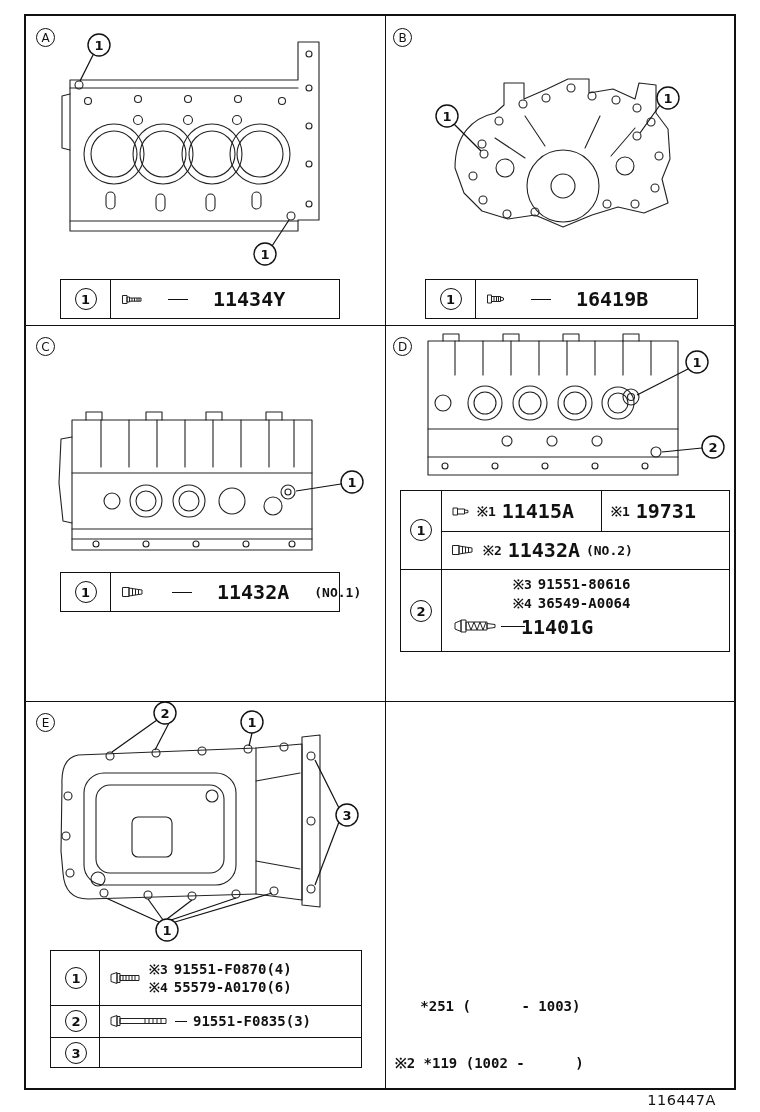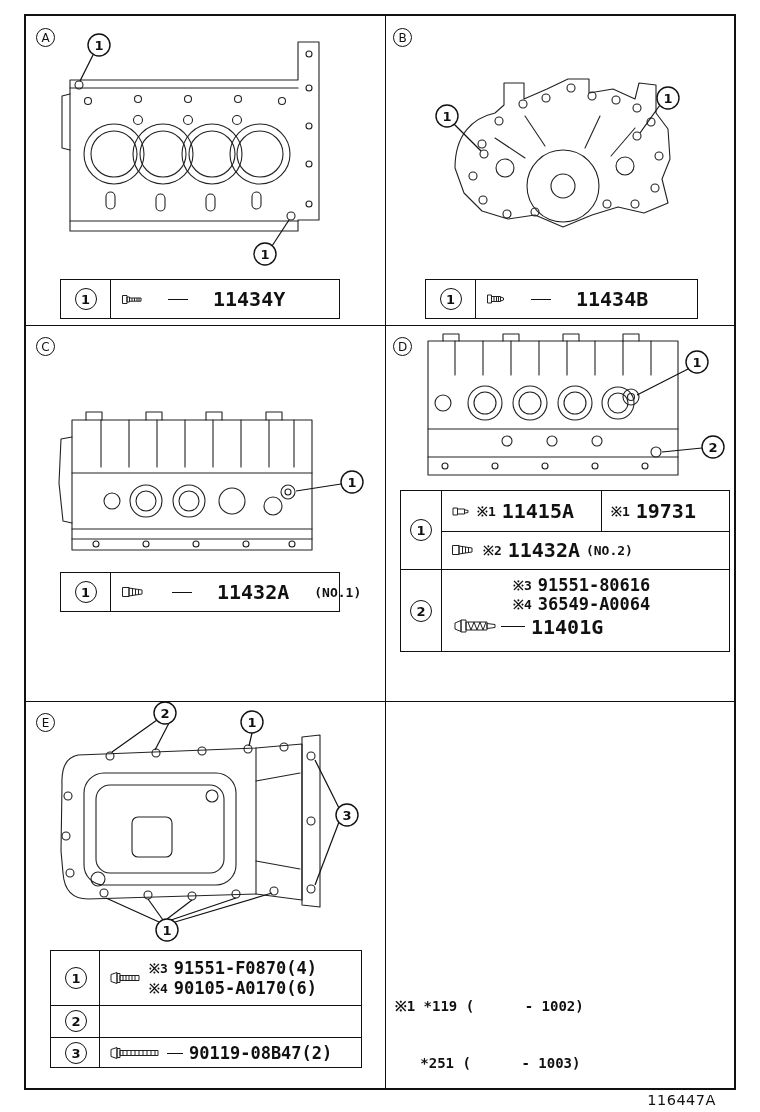--- a/index.html
+++ b/index.html
@@ -17,21 +17,21 @@
 .cotext{font:600 13px "DejaVu Sans",sans-serif;fill:#111;text-anchor:middle}
 .legend{position:absolute;border:1.6px solid #111;background:#fff}
 .legend.flex{display:flex}
 .lcall{display:flex;align-items:center;justify-content:center;border-right:1.6px solid #111;flex:none}
 .co{width:22px;height:22px;border:1.4px solid #111;border-radius:50%;display:flex;align-items:center;
   justify-content:center;font:600 13px "DejaVu Sans",sans-serif;background:#fff}
 .co.abs{position:absolute}
 .lbody{flex:1;display:flex;align-items:center;gap:25px;padding:0 10px}
 .part{font-weight:bold;white-space:nowrap}
 .p20{font-size:20px}
-.p17{font-size:17px}
+.p17{font-size:14px}
 .ref{font-size:13px;font-weight:bold;white-space:nowrap}
 .snote{font-size:13px;font-weight:bold;white-space:nowrap}
 .dash{border-top:1.3px solid #111;flex:none;width:20px}
 .glv{position:absolute;width:0;border-left:1.6px solid #111}
 .glh{position:absolute;height:0;border-top:1.6px solid #111}
 .cellrow{position:absolute;display:flex;align-items:center;gap:6px;padding-left:8px}
 .refline{display:flex;align-items:center;gap:6px}
 .notes{position:absolute;font-size:14px;font-weight:bold;line-height:19px;white-space:pre}
 .notes div{white-space:pre}
 .docnum{position:absolute;font:14.5px "DejaVu Sans",sans-serif;letter-spacing:.5px}
@@ -162,21 +162,21 @@
         <div class="lbody">
           <svg class="icon" width="20" height="14" viewBox="0 0 20 14">
             <g>
                 <path d="M1.5,3 h4 v8 h-4 z"></path>
                 <path d="M5.5,4.5 h9 v5 h-9 z"></path>
                 <path d="M14.5,5 l3,1 v2 l-3,1"></path>
                 <path d="M8,4.5 v5 M10.5,4.5 v5 M12.5,4.5 v5"></path>
               </g>
           </svg>
           <div class="dash"></div>
-          <span class="part p20">11434B</span>
+          <span class="part p20">16419B</span>
         </div>
       </div>
     </section>
 
     <section class="panel" style="left:0;top:309px;width:359px;height:376px">
       <svg class="draw" width="359" height="376" viewBox="0 0 359 376">
         <g class="art">
           <path d="M46,95 H286 V225 H46 Z"></path>
           <path d="M46,112 L35,114 L33,158 L37,196 L46,198"></path>
           <path d="M60,95 V87 H76 V95 M120,95 V87 H136 V95 M180,95 V87 H196 V95 M240,95 V87 H256 V95"></path>
@@ -311,21 +311,21 @@
           <svg class="icon" style="position:absolute;left:10px;top:46px" width="46" height="22" viewBox="0 0 46 22">
             <g>
                 <path d="M2,8 l6,-2.5 v11 L2,14 z"></path>
                 <path d="M8,5 h5 v12 H8 z"></path>
                 <path d="M13,7 h21 v8 H13 z"></path>
                 <path d="M15,7 l3,8 3,-8 3,8 3,-8 3,8 3,-8"></path>
                 <path d="M34,8.5 l8,1 v3 l-8,1 z"></path>
               </g>
           </svg>
           <div class="dash" style="position:absolute;left:58px;top:57px;width:24px"></div>
-          <span class="part p20" style="position:absolute;left:88px;top:46px">11401G</span>
+          <span class="part p20" style="position:absolute;left:78px;top:46px">11401G</span>
         </div>
       </div>
     </section>
 
     <section class="panel" style="left:0;top:685px;width:359px;height:391px">
       <svg class="draw" width="359" height="391" viewBox="0 0 359 391">
         <g class="art">
           <path d="M276,36 L294,34 V206 L276,204 Z"></path>
           <path d="M52,54 L230,47 L276,43 V199 L230,193 L62,198 C44,198 38,186 37,172 L35,150 L36,84 C35,64 42,56 52,54 Z"></path>
           <path d="M230,47 V193"></path>
@@ -398,42 +398,41 @@
                 <path d="M14,5.5 v5 M17,5.5 v5 M20,5.5 v5 M23,5.5 v5 M26,5.5 v5"></path>
               </g>
           </svg>
           <div>
             <div class="refline">
               <span class="ref">※3</span>
               <span class="part p17">91551-F0870(4)</span>
             </div>
             <div class="refline">
               <span class="ref">※4</span>
-              <span class="part p17">90105-A0170(6)</span>
+              <span class="part p17">55579-A0170(6)</span>
             </div>
           </div>
         </div>
-        <div class="cellrow" style="left:50px;top:86px;width:262px;height:32px">
-          <svg class="icon" width="52" height="16" viewBox="0 0 52 16">
+        <div class="cellrow" style="left:50px;top:54px;width:262px;height:32px">
+          <svg class="icon" width="60" height="16" viewBox="0 0 60 16">
             <g>
                 <path d="M2,4.5 l6,-2 v11 l-6,-2 z"></path>
                 <path d="M8,3.5 h3 v9 H8 z"></path>
-                <path d="M11,5.5 h38 v5 H11 z"></path>
-                <path d="M14,5.5 v5 M18,5.5 v5 M22,5.5 v5 M26,5.5 v5 M30,5.5 v5 M34,5.5 v5 M38,5.5 v5 M42,5.5 v5 M46,5.5 v5"></path>
-              </g>
-          </svg>
-          <div class="dash" style="width:16px"></div>
-          <span class="part p17">90119-08B47(2)</span>
+                <path d="M11,5.5 h46 v5 H11 z"></path>
+                <path d="M36,5.5 v5 M40,5.5 v5 M44,5.5 v5 M48,5.5 v5 M52,5.5 v5"></path>
+              </g>
+          </svg>
+          <div class="dash" style="width:12px"></div>
+          <span class="part p17">91551-F0835(3)</span>
         </div>
       </div>
     </section>
 
     <section class="panel" style="left:359px;top:685px;width:353px;height:391px">
       <div class="notes" style="left:10px;top:258px">
-        <div>※1 *119 (      - 1002)</div>
         <div>   *251 (      - 1003)</div>
         <div>※2 *119 (1002 -      )</div>
         
         
         
       </div>
     </section>
 
   </div>
 

